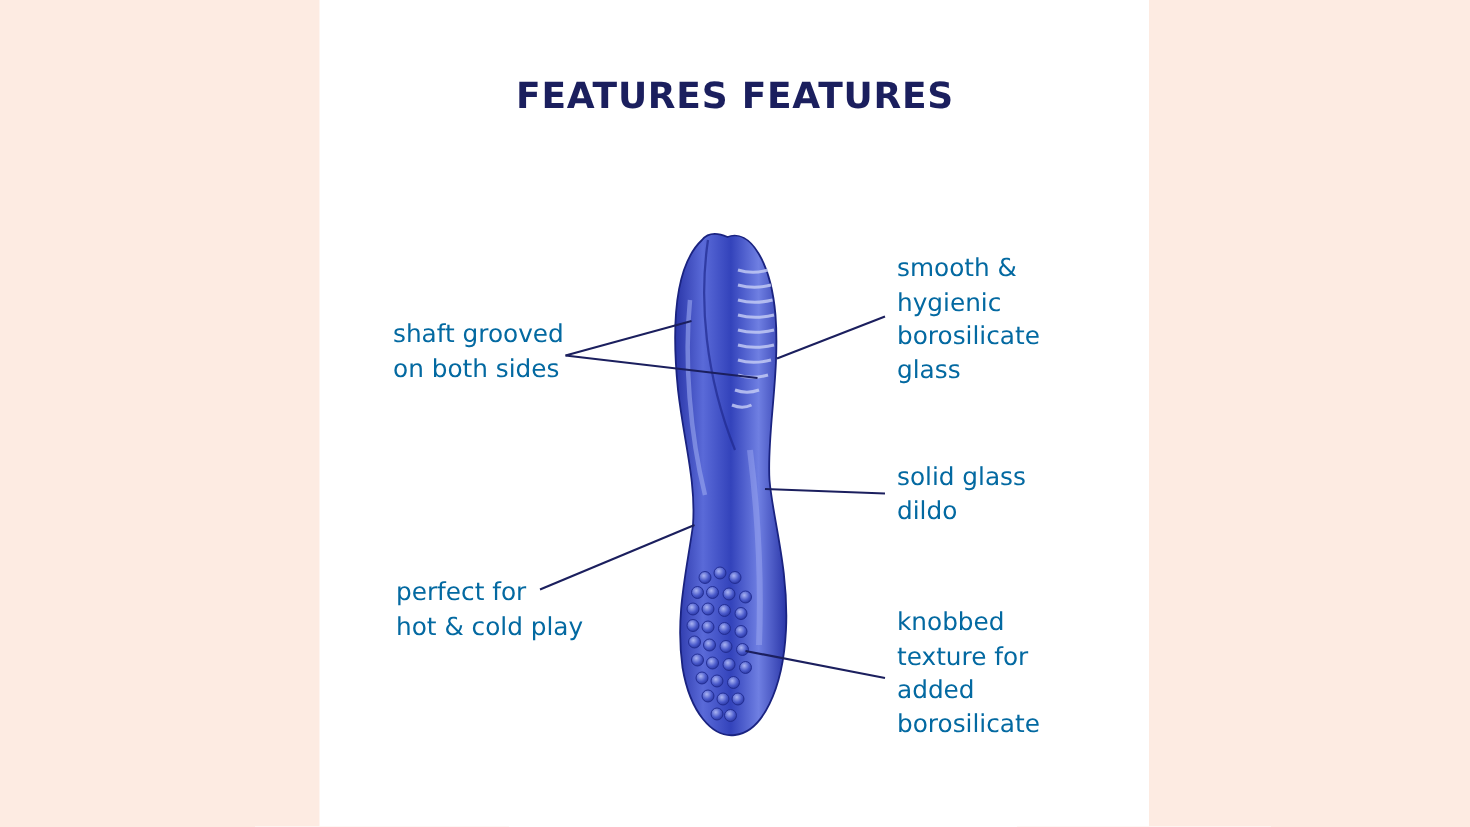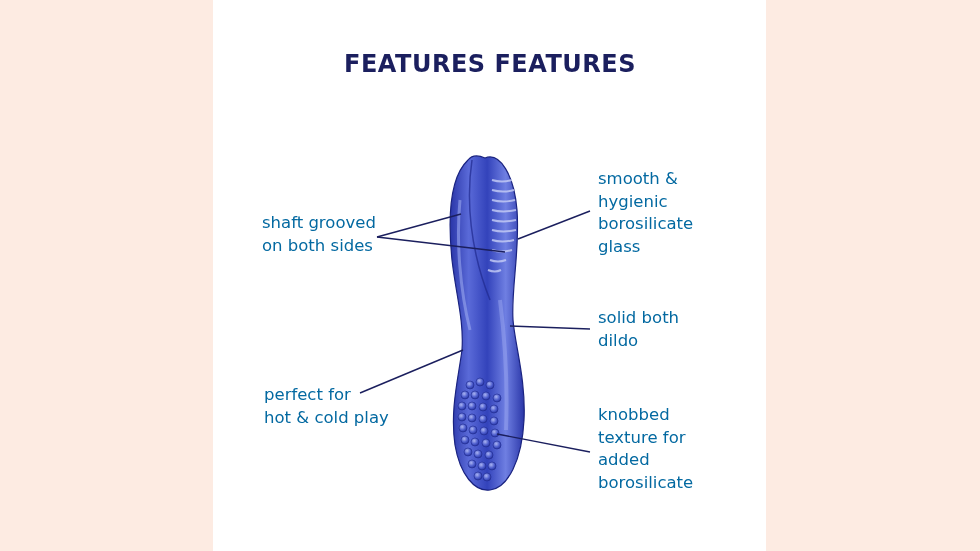--- a/index.html
+++ b/index.html
@@ -135,18 +135,18 @@
 
 <div class="label" style="left:262px; top:212px;">shaft grooved
 on both sides</div>
 <div class="label" style="left:264px; top:384px;">perfect for
 hot &amp; cold play</div>
 
 <div class="label" style="left:598px; top:168px;">smooth &amp;
 hygienic
 borosilicate
 glass</div>
-<div class="label" style="left:598px; top:307px;">solid both
+<div class="label" style="left:598px; top:307px;">solid glass
 dildo</div>
 <div class="label" style="left:598px; top:404px;">knobbed
 texture for
 added
 borosilicate</div>
 
 </body></html>

